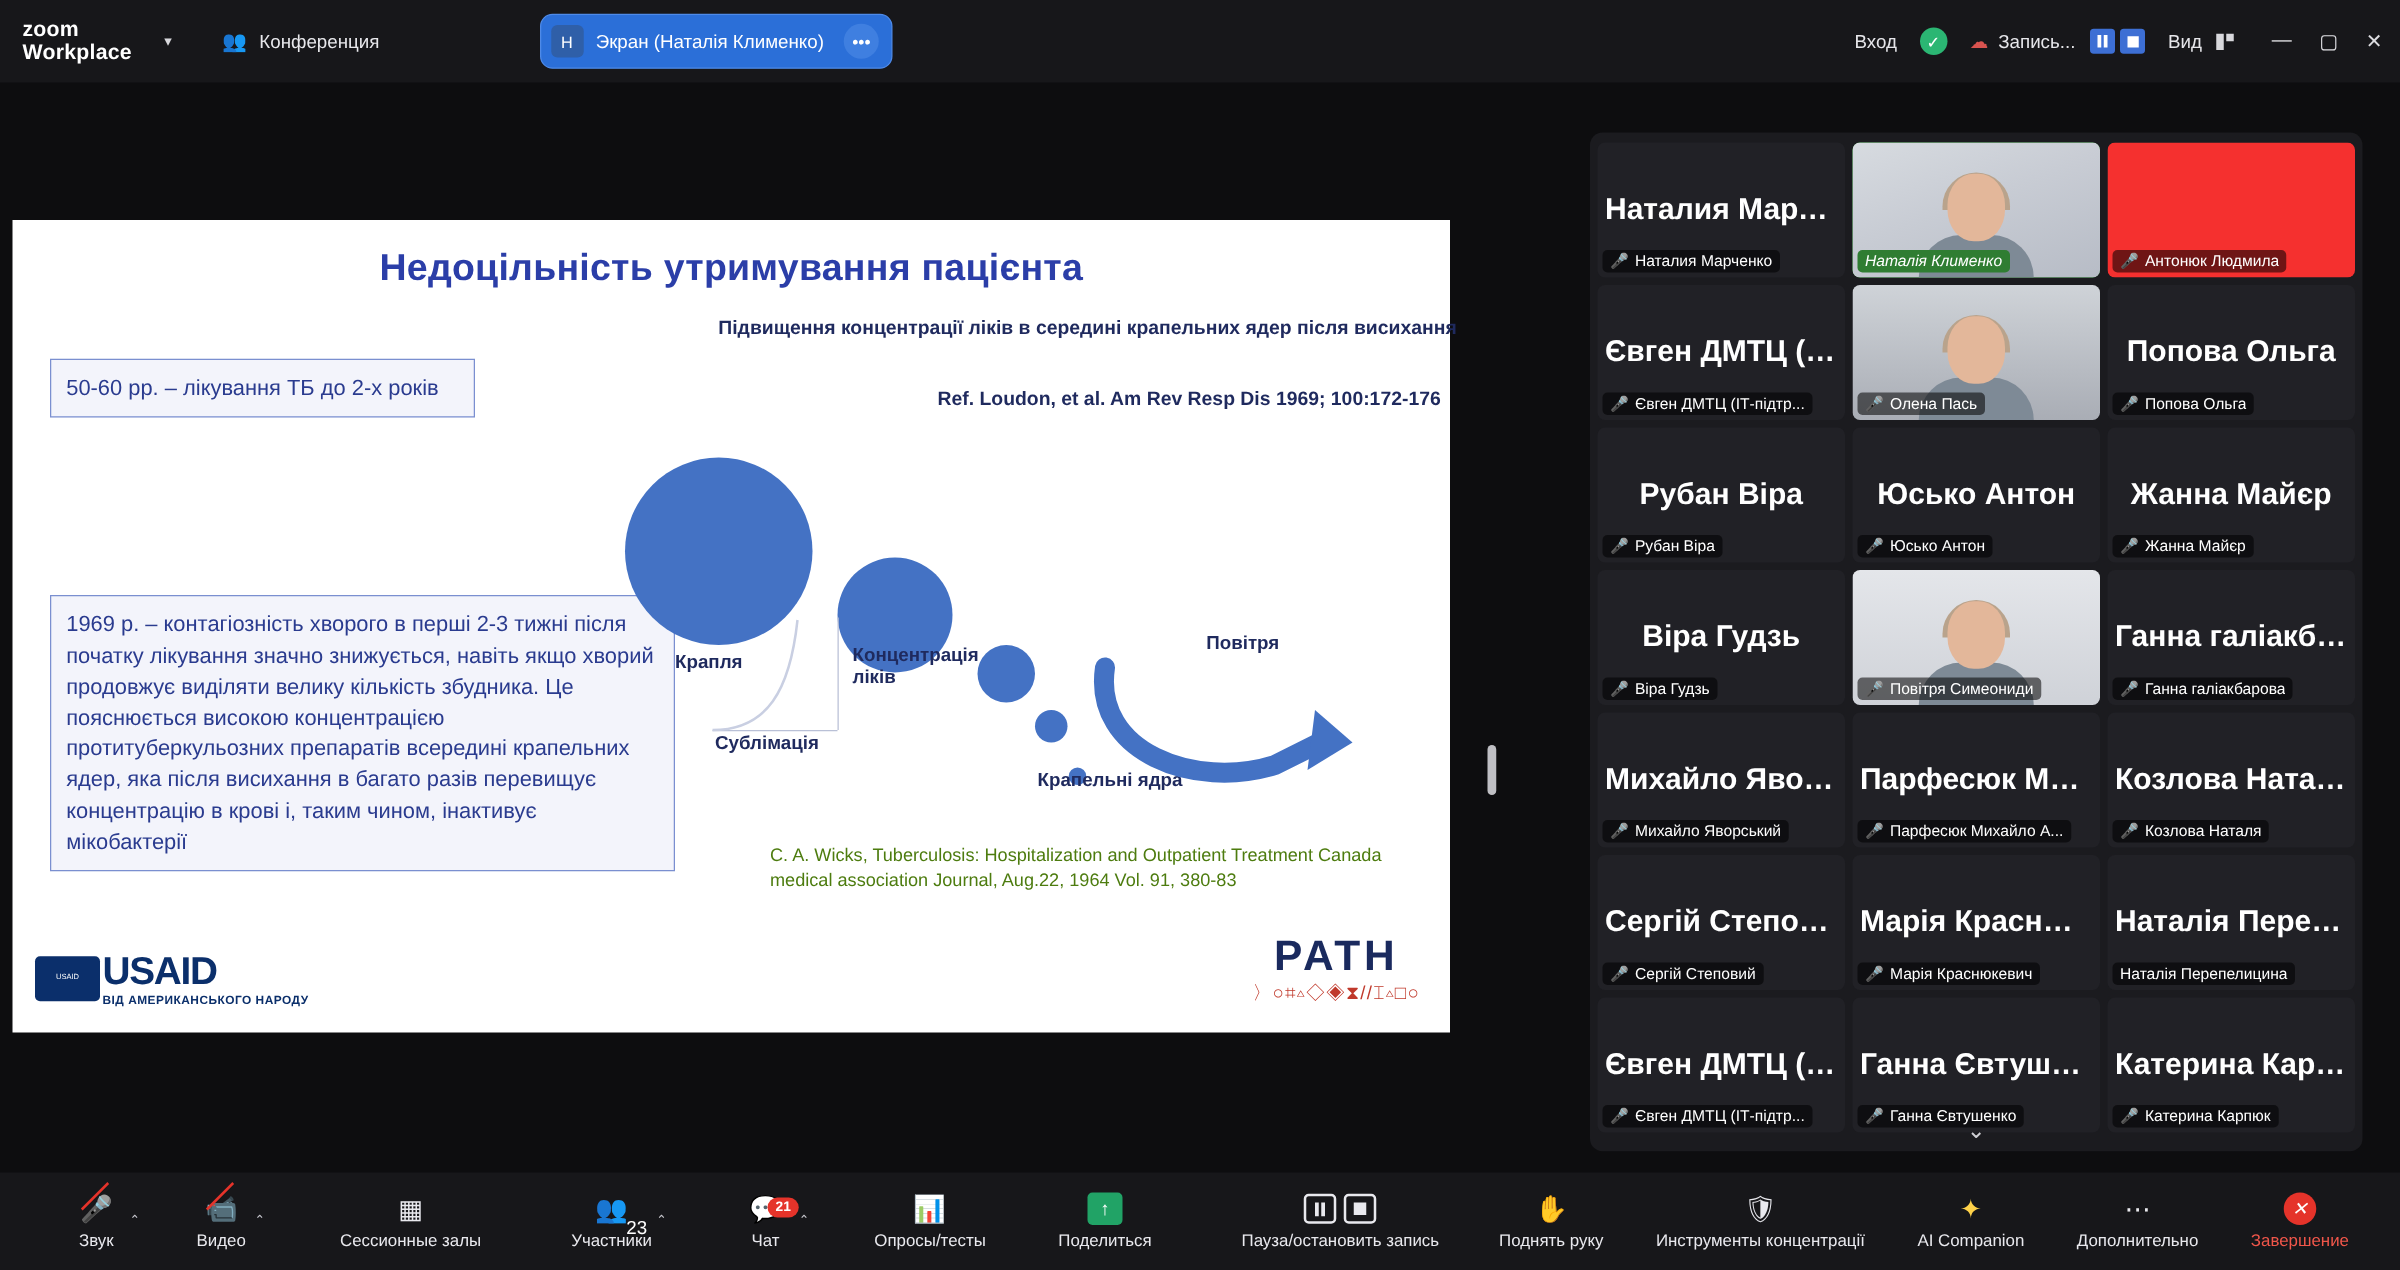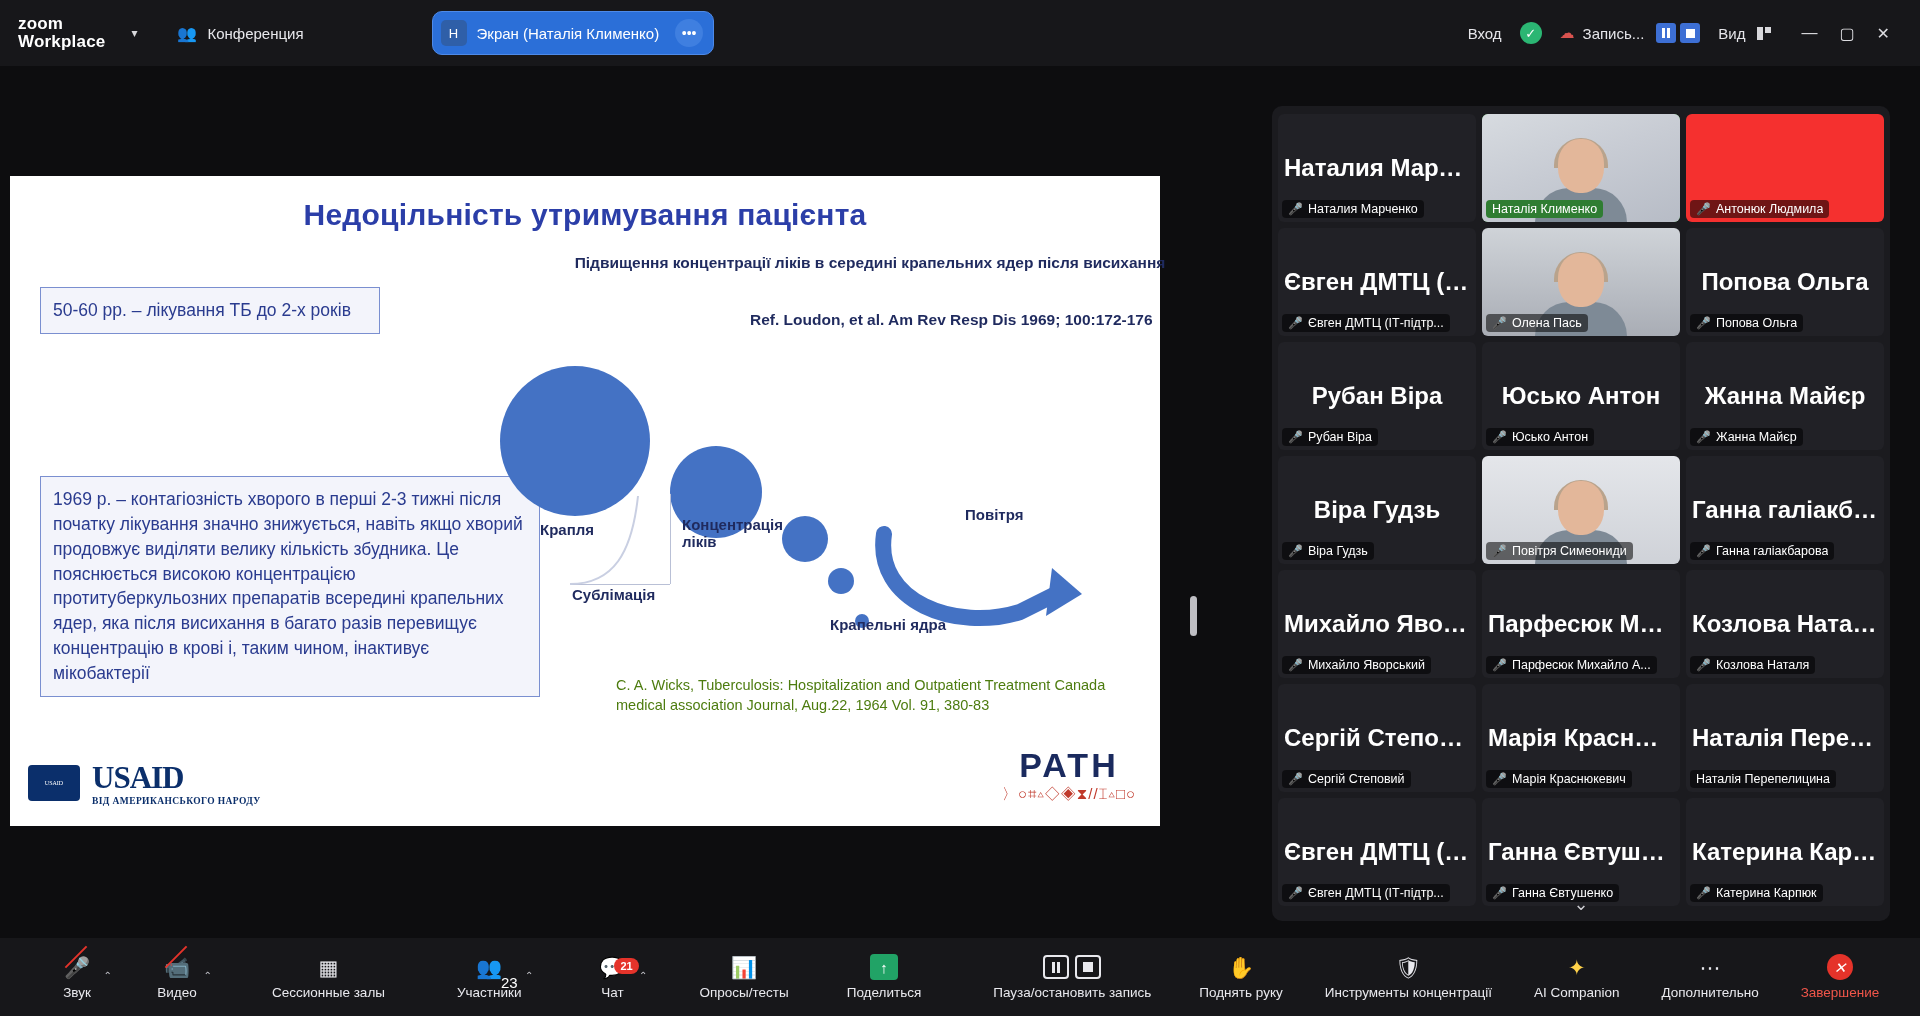--- a/index.html
+++ b/index.html
@@ -37,21 +37,21 @@
   .screen-chip .av {
     width: 26px; height: 26px; border-radius: 5px; background: #2f5fa8;
     color: #fff; font-size: 13px; display: flex; align-items: center; justify-content: center;
   }
   .screen-chip .dots {
     width: 28px; height: 28px; border-radius: 50%; background: #3f7fe0;
     display: flex; align-items: center; justify-content: center; font-size: 14px;
     margin-left: 6px;
   }
 
-  .top-right { margin-left: auto; display: flex; align-items: center; gap: 18px; padding-right: 30px; }
+  .top-right { margin-left: auto; display: flex; align-items: center; gap: 18px; padding-right: 14px; }
   .tr-item { color: #e6e6ea; font-size: 15px; display: flex; align-items: center; gap: 8px; cursor: pointer; }
   .shield-green {
     width: 22px; height: 22px; border-radius: 50%; background: #2bb673;
     display: flex; align-items: center; justify-content: center; color: #fff; font-size: 13px;
   }
   .rec-cloud { color: #d9534f; font-size: 15px; }
   .rec-btns { display: flex; gap: 4px; margin-left: 4px; }
   .rec-btn {
     width: 20px; height: 20px; background: #3d6fd4; border-radius: 3px;
     display: flex; align-items: center; justify-content: center;
@@ -93,21 +93,21 @@
   .bub { position: absolute; border-radius: 50%; background: #4472c4; }
   .lbl { position: absolute; color: #1f2a5e; font-size: 15px; font-weight: 700; }
   .axis-v { position: absolute; width: 1px; background: #b9c0d6; }
   .axis-h { position: absolute; height: 1px; background: #b9c0d6; }
   .curve { position: absolute; }
   .slide-src {
     position: absolute; left: 606px; top: 500px; width: 520px;
     color: #4d7c0f; font-size: 14.5px; line-height: 1.35;
   }
 
-  .usaid { position: absolute; left: 18px; bottom: 20px; display: flex; align-items: center; gap: 12px; font-family: Liberation Serif, serif; }
+  .usaid { position: absolute; left: 18px; bottom: 20px; display: flex; align-items: center; gap: 2px; }
   .usaid-seal {
     width: 52px; height: 36px; border-radius: 4px; background: #0b2f6b;
     color: #fff; font-size: 6px; display: flex; align-items: center; justify-content: center;
     text-align: center; line-height: 1.1; padding: 2px;
   }
   .usaid-txt .u1 { color: #0b2f6b; font-size: 31px; font-weight: 800; letter-spacing: -1px; }
   .usaid-txt .u2 { color: #0b2f6b; font-size: 9.5px; font-weight: 700; letter-spacing: .4px; }
   .path { position: absolute; right: 24px; bottom: 22px; text-align: center; }
   .path .p1 { color: #1a2a5e; font-size: 34px; font-weight: 700; letter-spacing: 3px; }
   .path .p2 { color: #c0392b; font-size: 15px; letter-spacing: 1px; }
@@ -120,21 +120,21 @@
   
   .gallery {
     position: absolute; left: 1272px; top: 106px; width: 618px; height: 815px;
     background: #1b1b1f; border-radius: 10px; padding: 8px 6px 0 6px;
   }
   .grid { display: grid; grid-template-columns: repeat(3, 1fr); gap: 6px; }
   .tile {
     position: relative; height: 108px; background: #212126; border-radius: 6px;
     overflow: hidden; display: flex; align-items: center; justify-content: center;
   }
-  .tile.active { outline: 3px solid #4caf50; outline-offset: -3px; }
+  .tile.active { outline: 3px solid #4caf50; outline-offset: -3px; font-style: italic; }
   .tile .bigname {
     color: #fff; font-size: 24px; font-weight: 700; text-align: center;
     padding: 0 6px; white-space: nowrap; overflow: hidden; text-overflow: ellipsis;
     width: 100%;
   }
   .tile .namebar {
     position: absolute; left: 4px; bottom: 4px; max-width: 190px;
     display: flex; align-items: center; gap: 5px;
     background: rgba(0,0,0,.55); border-radius: 4px; padding: 2px 6px;
   }

